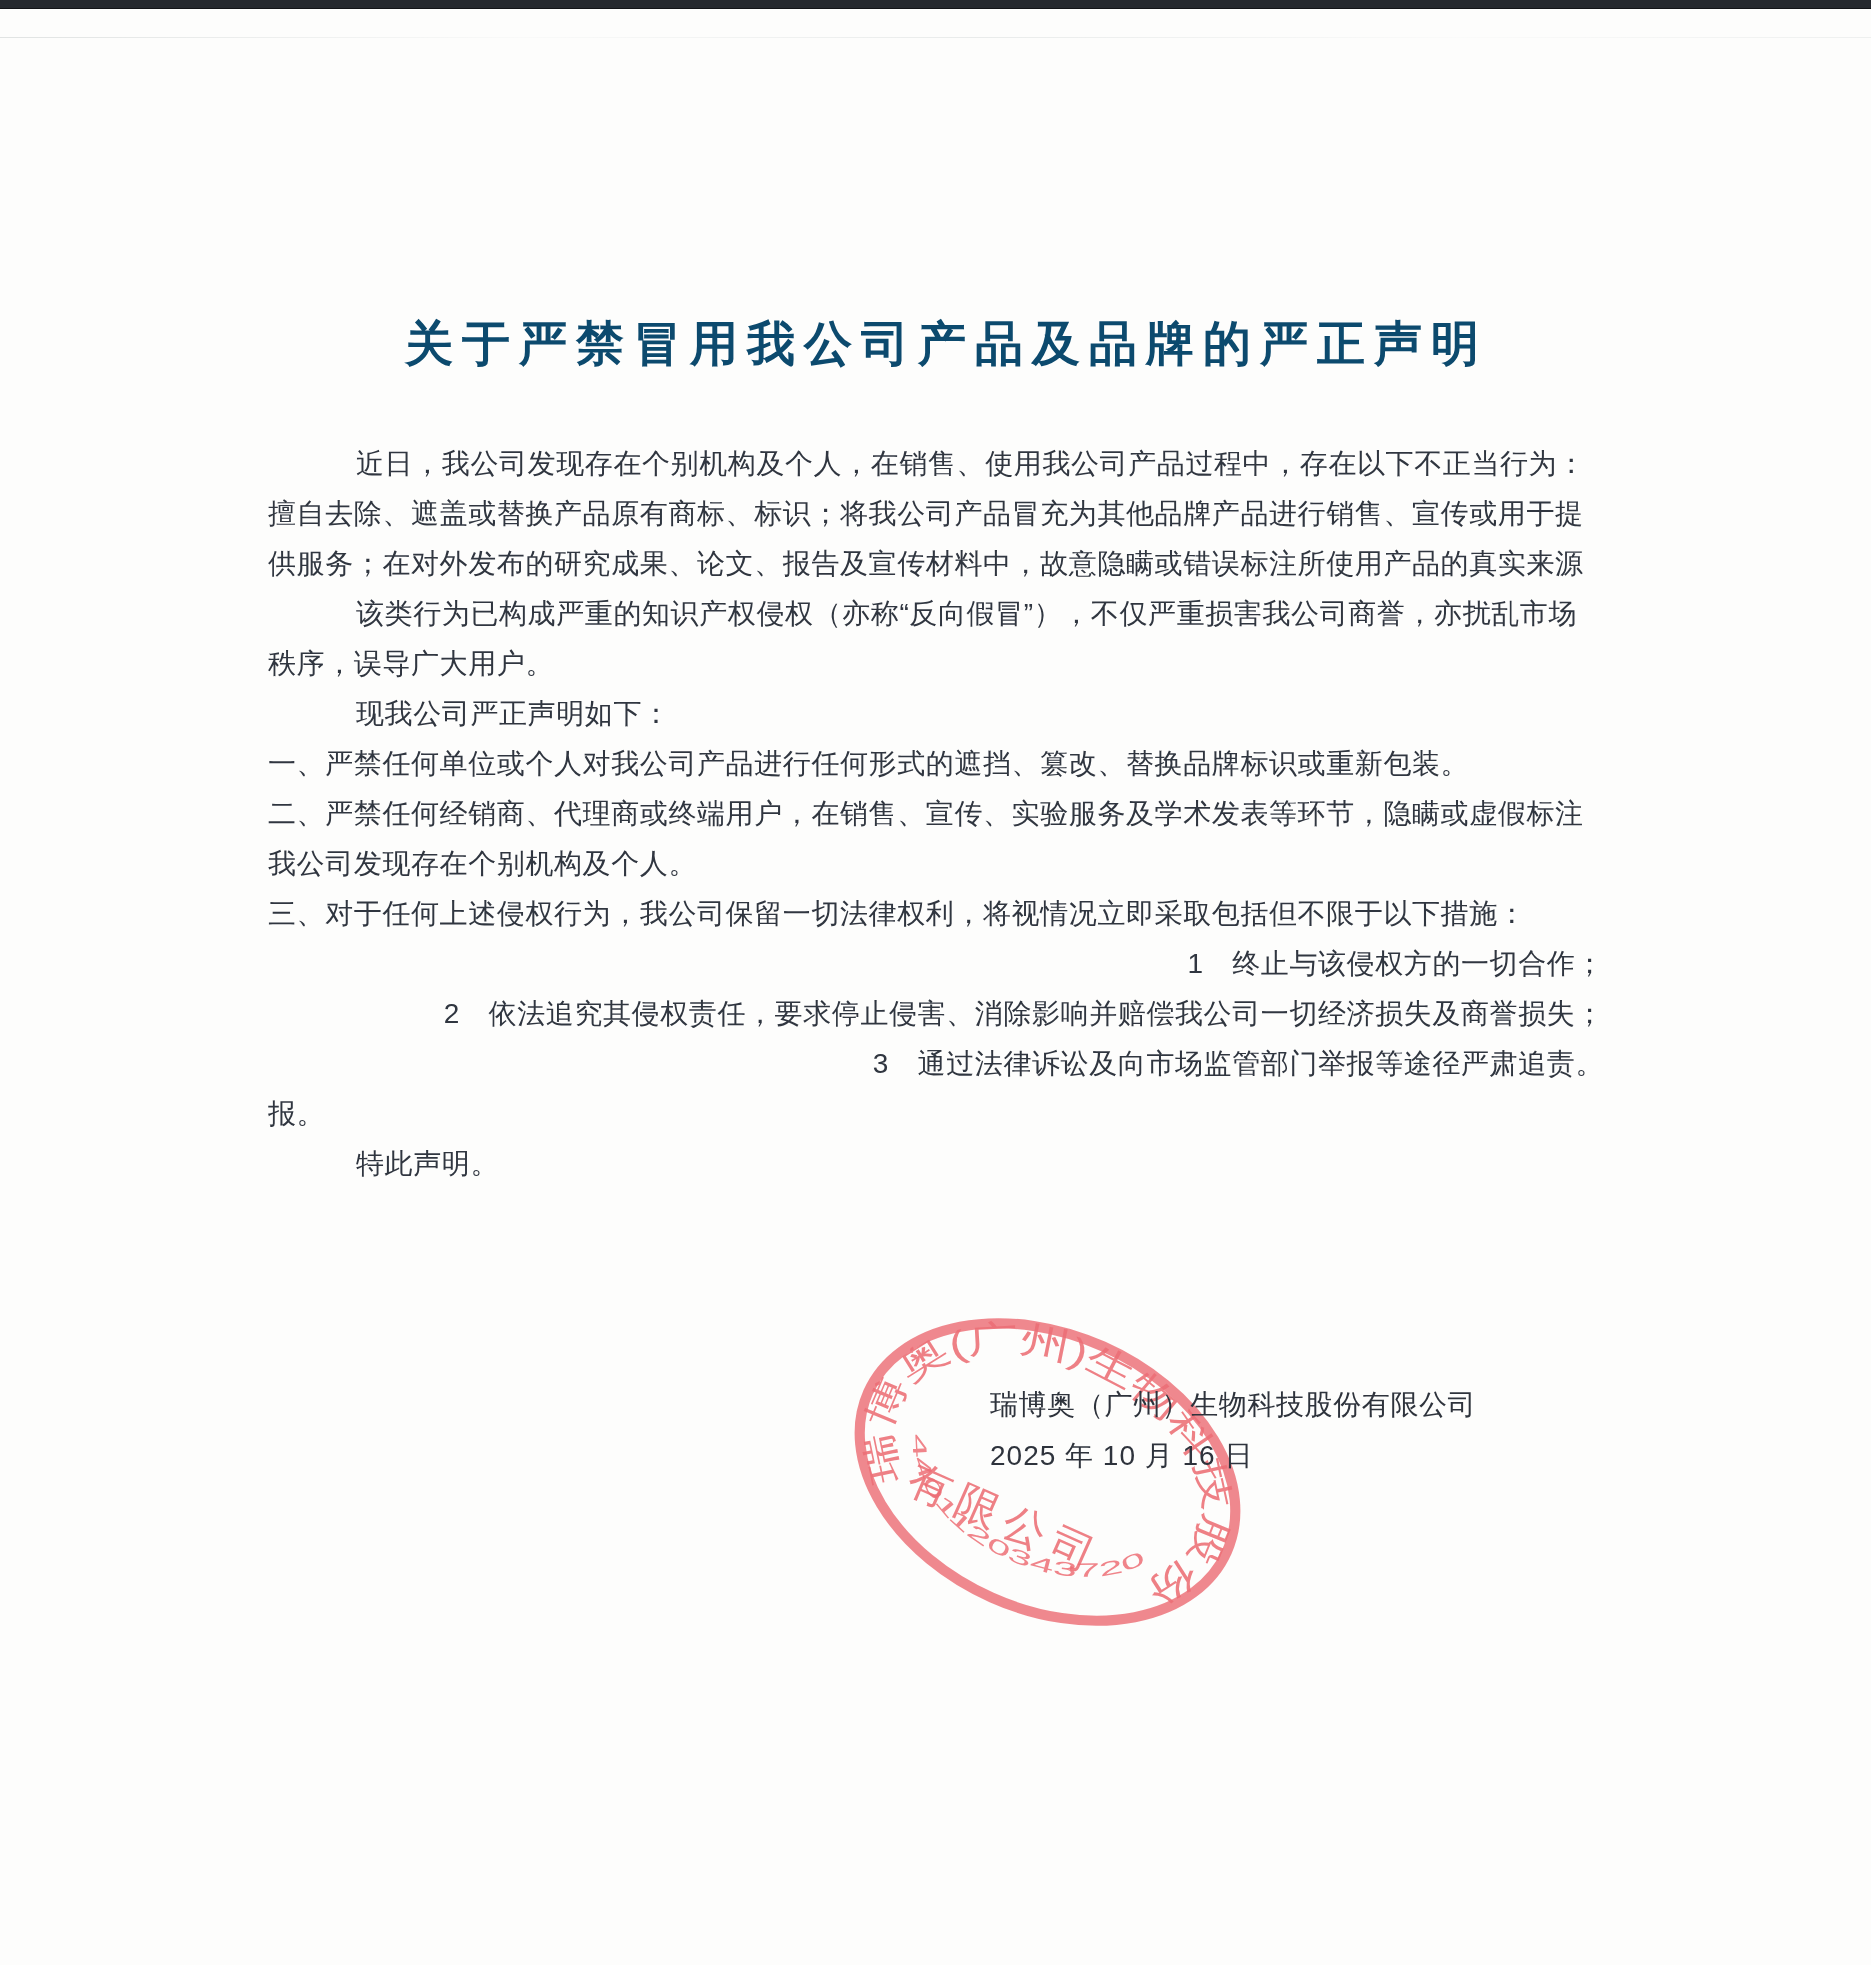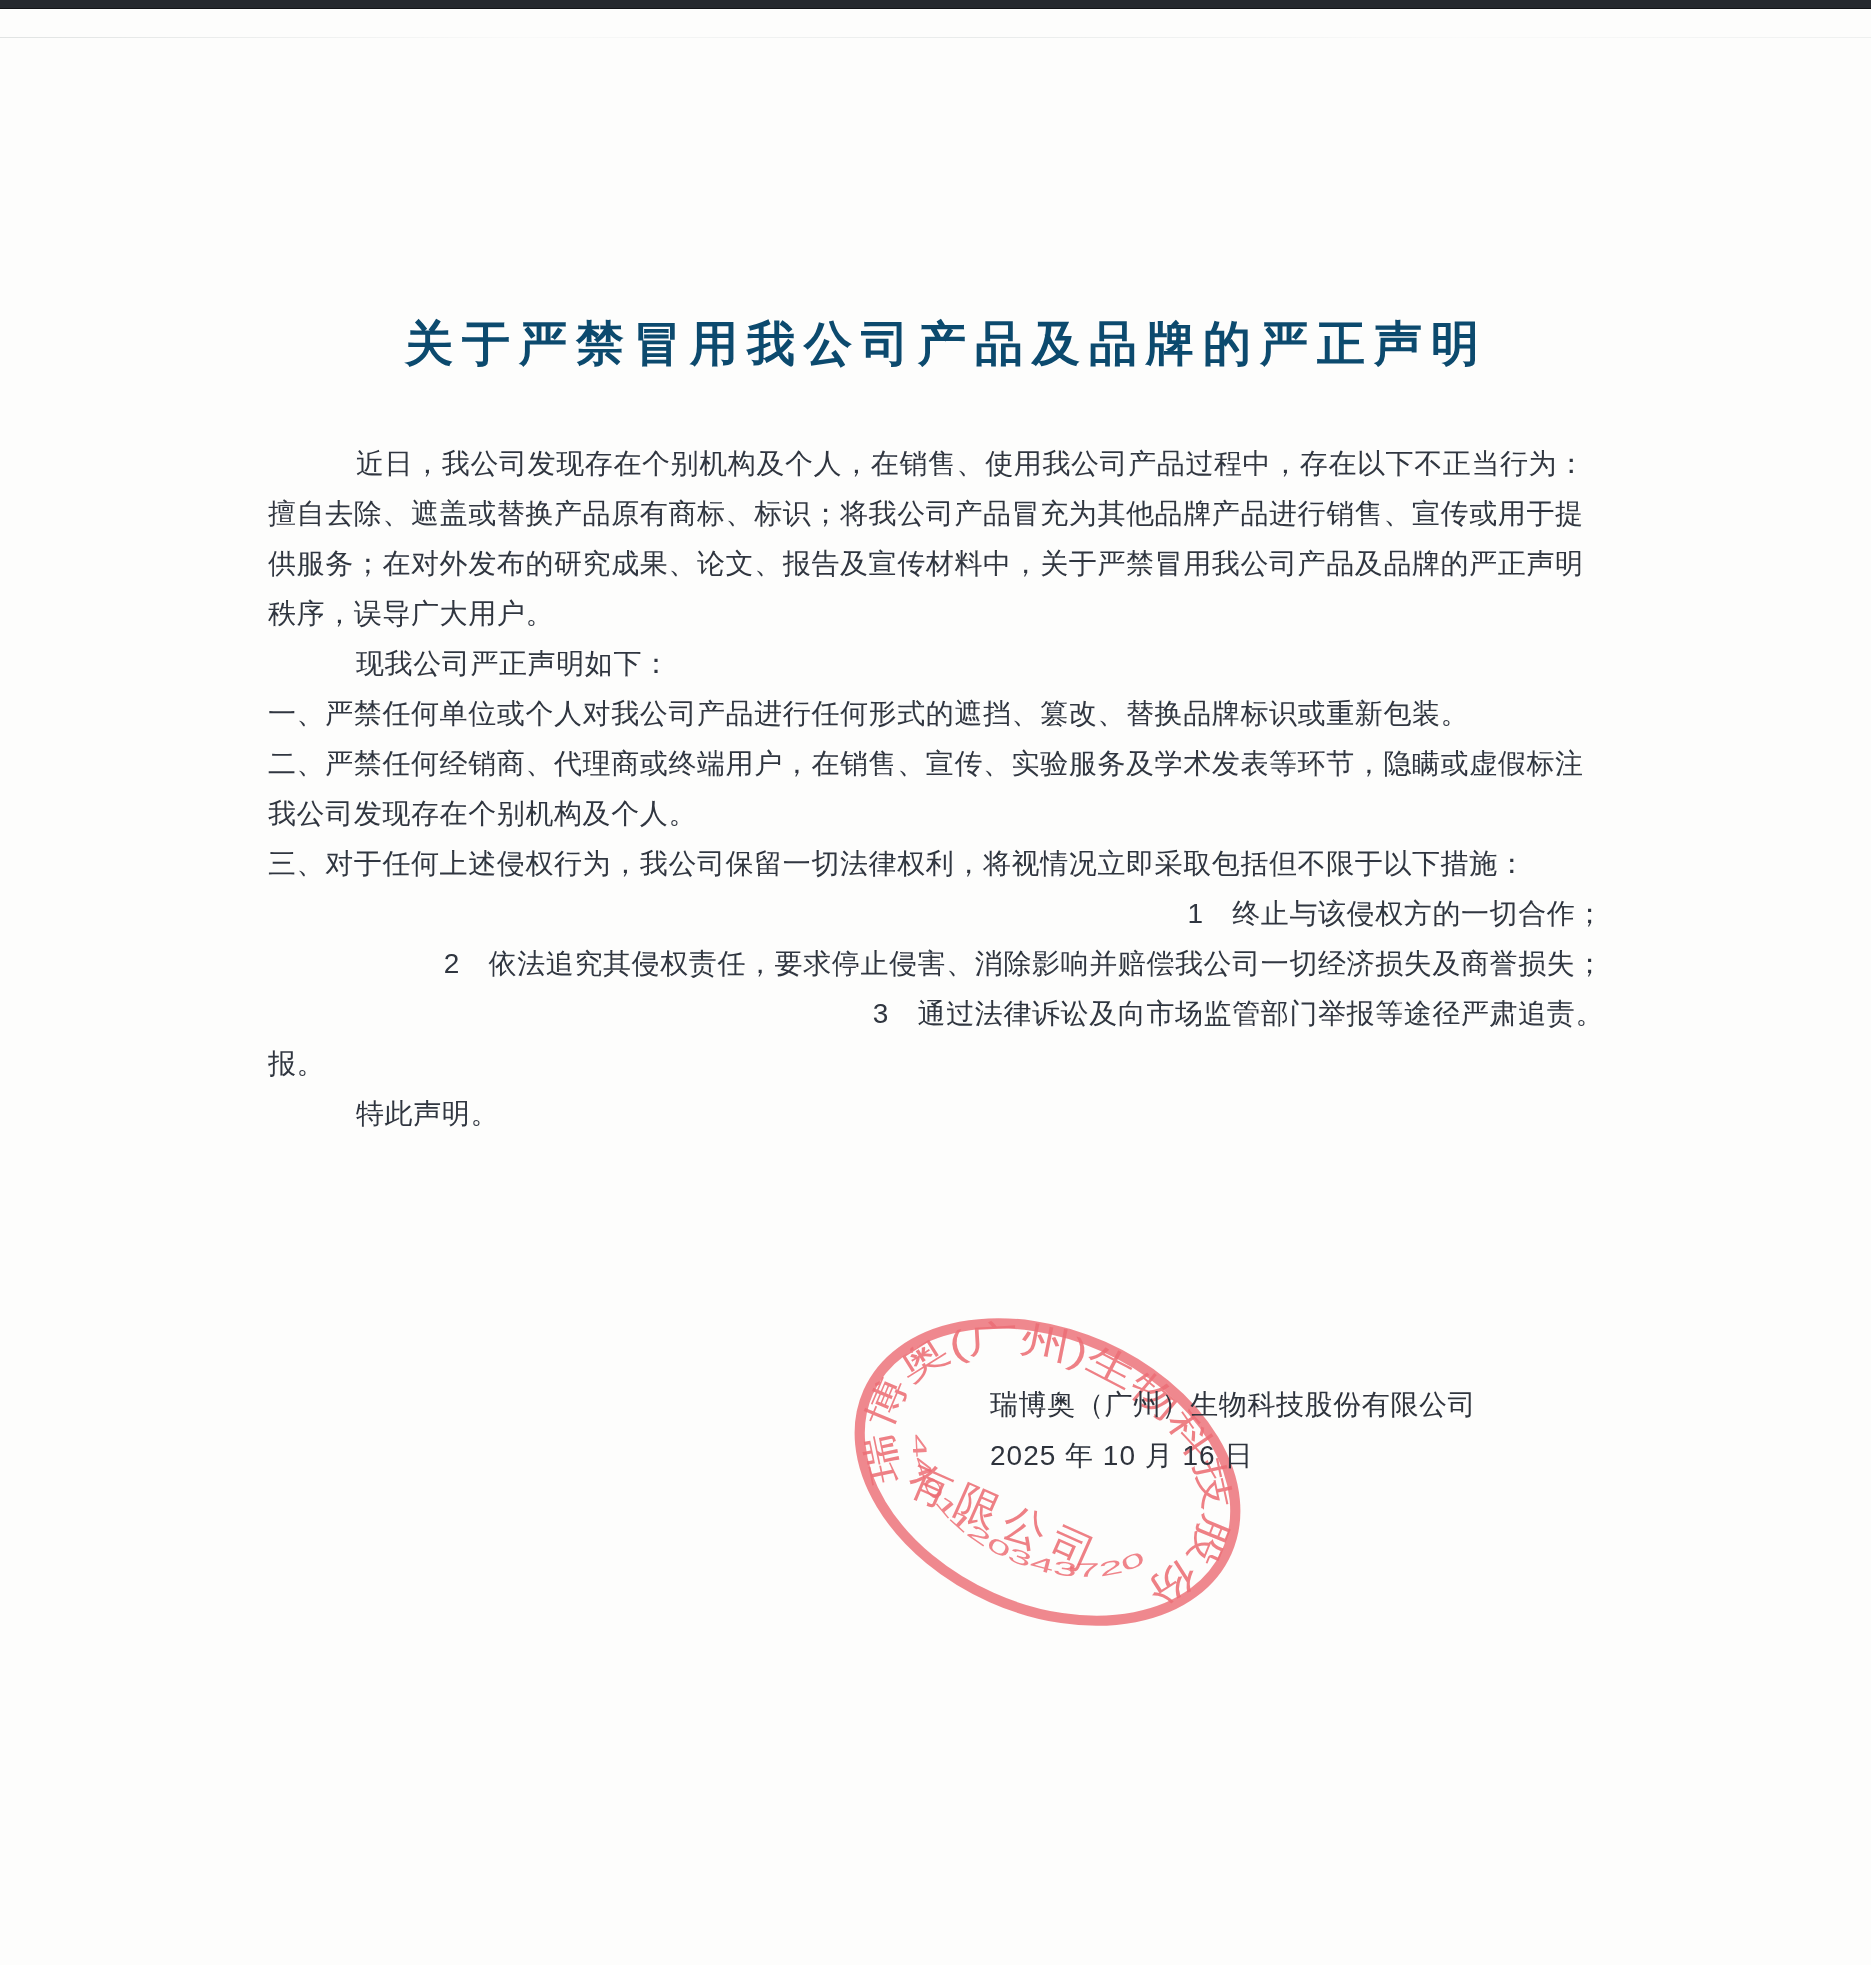--- a/index.html
+++ b/index.html
@@ -66,21 +66,22 @@
 <div class="page">
 
   <div class="topbar"></div>
   <div class="scan-streak"></div>
 
   <div class="doc-title">关于严禁冒用我公司产品及品牌的严正声明</div>
 
   <div class="body-block">
     <div class="bline ind-p">近日，我公司发现存在个别机构及个人，在销售、使用我公司产品过程中，存在以下不正当行为：</div>
     <div class="bline">擅自去除、遮盖或替换产品原有商标、标识；将我公司产品冒充为其他品牌产品进行销售、宣传或用于提</div>
-    <div class="bline">供服务；在对外发布的研究成果、论文、报告及宣传材料中，关于严禁冒用我公司产品及品牌的严正声明</div>
+    <div class="bline">供服务；在对外发布的研究成果、论文、报告及宣传材料中，故意隐瞒或错误标注所使用产品的真实来源</div>
+    <div class="bline ind-p">该类行为已构成严重的知识产权侵权（亦称“反向假冒”），不仅严重损害我公司商誉，亦扰乱市场</div>
     <div class="bline">秩序，误导广大用户。</div>
     <div class="bline ind-p">现我公司严正声明如下：</div>
     <div class="bline">一、严禁任何单位或个人对我公司产品进行任何形式的遮挡、篡改、替换品牌标识或重新包装。</div>
     <div class="bline">二、严禁任何经销商、代理商或终端用户，在销售、宣传、实验服务及学术发表等环节，隐瞒或虚假标注</div>
     <div class="bline">我公司发现存在个别机构及个人。</div>
     <div class="bline">三、对于任何上述侵权行为，我公司保留一切法律权利，将视情况立即采取包括但不限于以下措施：</div>
     <div class="bline ind-n">1　终止与该侵权方的一切合作；</div>
     <div class="bline ind-n">2　依法追究其侵权责任，要求停止侵害、消除影响并赔偿我公司一切经济损失及商誉损失；</div>
     <div class="bline ind-n">3　通过法律诉讼及向市场监管部门举报等途径严肃追责。</div>
     <div class="bline">报。</div>

